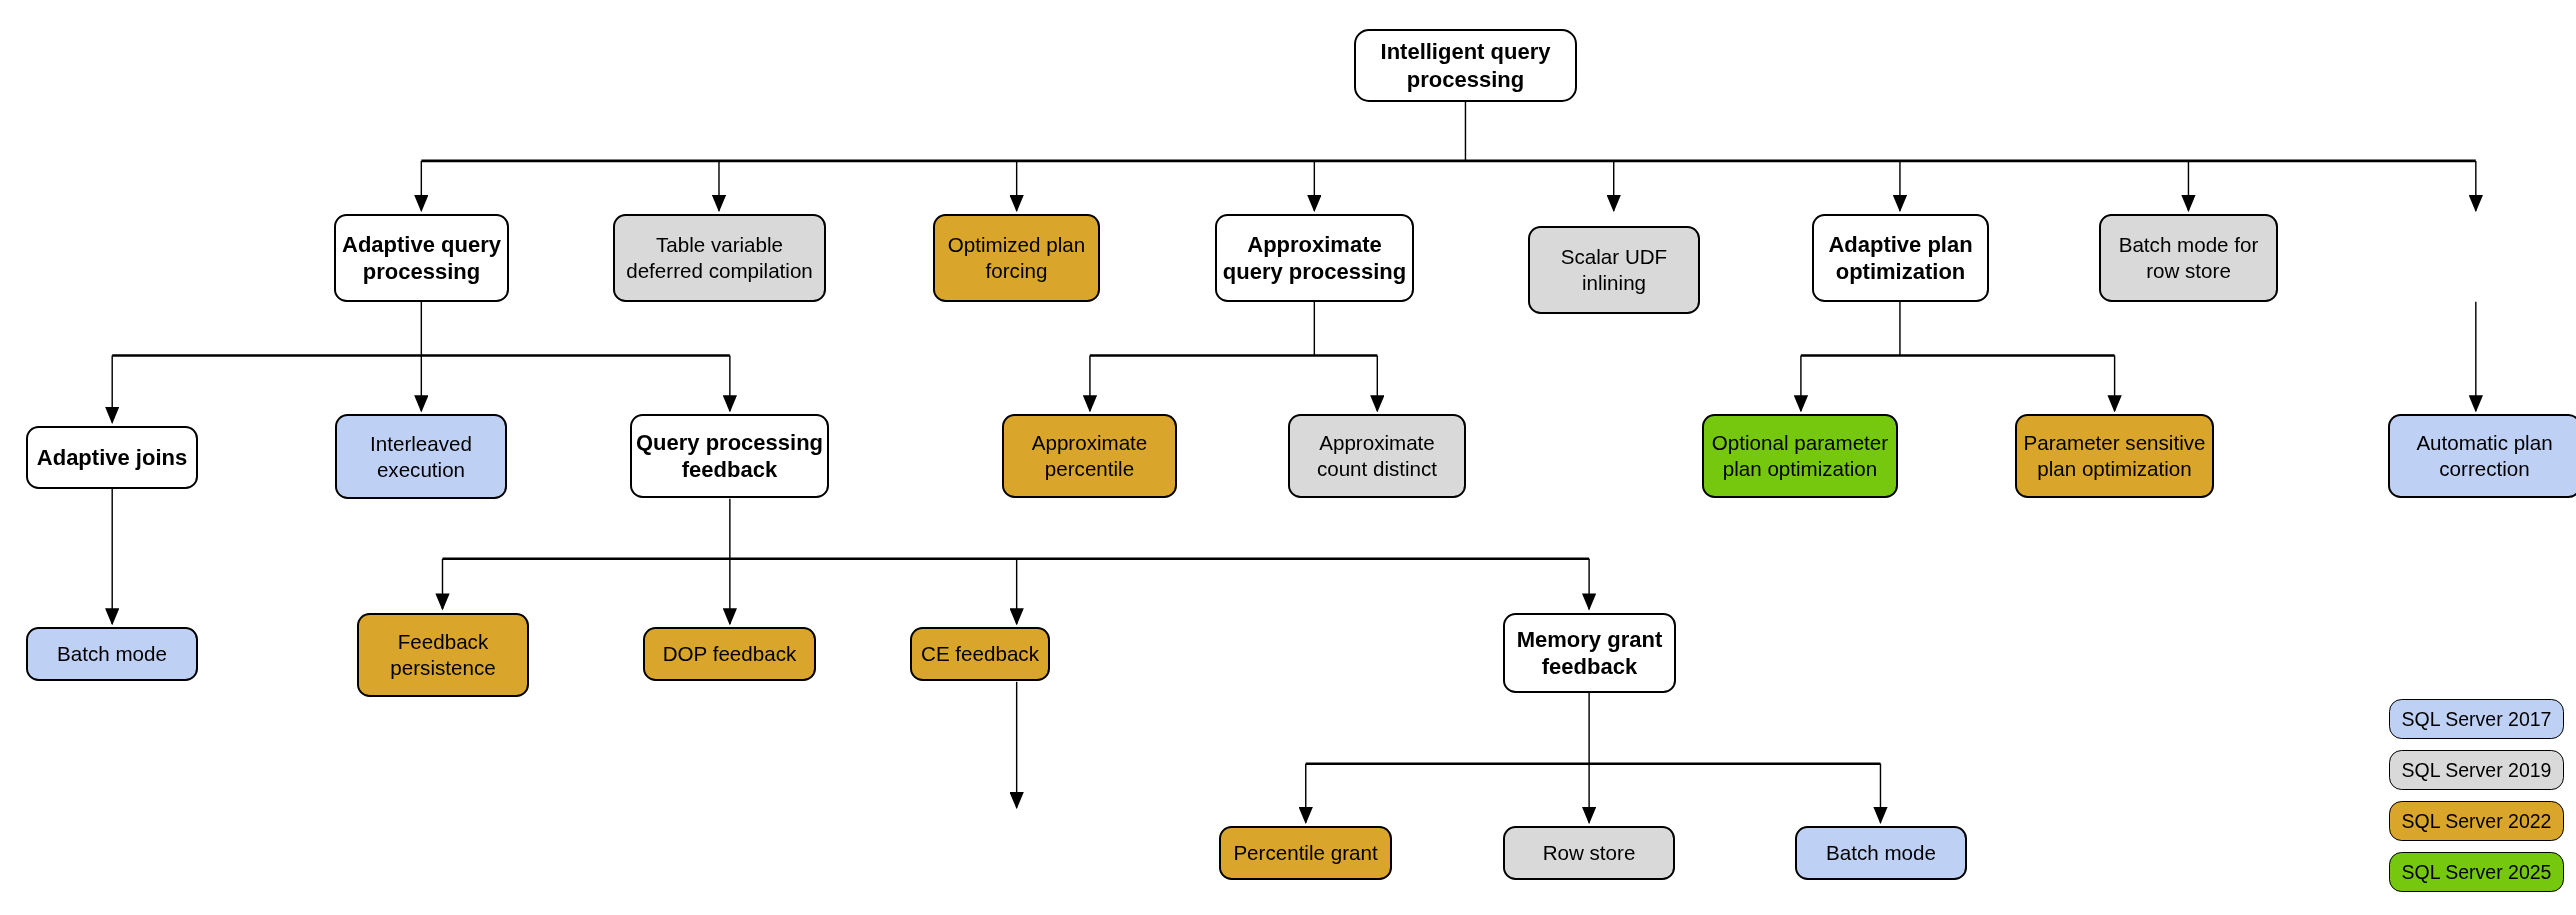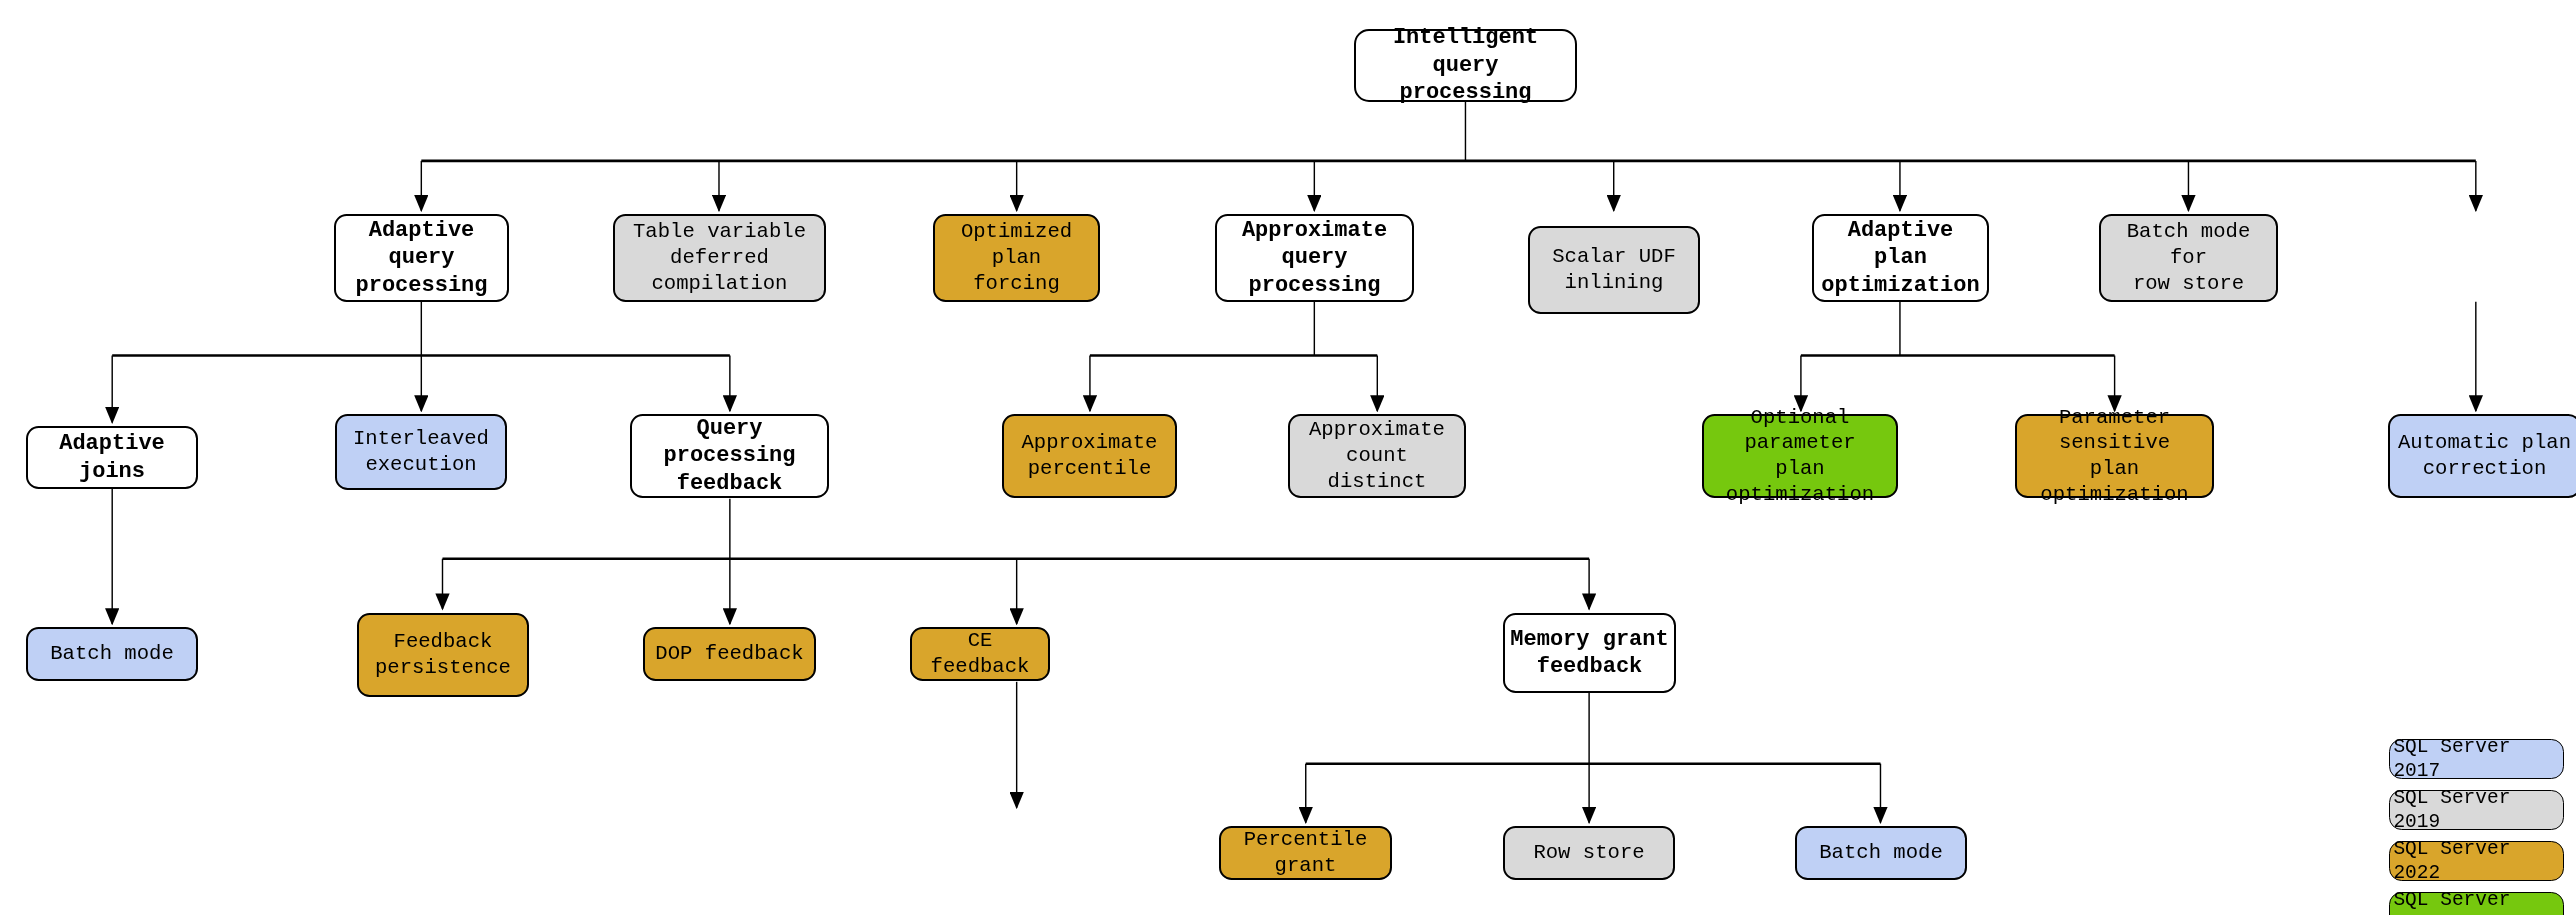--- a/index.html
+++ b/index.html
@@ -19,42 +19,40 @@
     border-radius: 12.6px;
     display: flex;
     align-items: center;
     justify-content: center;
     text-align: center;
     color: #000;
     font-size: 20.6px;
     line-height: 1.25;
     white-space: pre-line;
     padding: 1.1px 3.4px;
-    font-family: Liberation Mono, monospace;
   }
   .node.cat { background: var(--category-fill, #fff); font-weight: 700; font-size: 22px; }
   .node.root { border-radius: 15px; }
   .node.v2017 { background: var(--v2017, #bfd0f5); }
   .node.v2019 { background: var(--v2019, #d9d9d9); }
   .node.v2022 { background: var(--v2022, #d9a52b); }
   .node.v2025 { background: var(--v2025, #76c80e); }
   .legend-item {
     position: absolute;
     box-sizing: border-box;
     border: 1.7px solid var(--border, #000);
     border-radius: 12.6px;
     display: flex;
     align-items: center;
     justify-content: center;
     text-align: left;
     font-size: 19.5px;
     color: #000;
     width: 175px;
     height: 40px;
-    margin-top: 40px;
   }
 </style>
 </head>
 <body>
 
 <div class="canvas">
 
   <svg class="wires" width="2576" height="916" viewBox="0 0 4500 1600">
     <defs>
       <marker id="arrow" markerWidth="12" markerHeight="10" refX="11" refY="5" orient="auto" markerUnits="strokeWidth">
@@ -124,21 +122,21 @@
   <div class="node cat" style="left:1215px;top:214px;width:199px;height:88px">Approximate
 query processing</div>
   <div class="node v2019" style="left:1528px;top:226px;width:172px;height:88px">Scalar UDF
 inlining</div>
   <div class="node cat" style="left:1812px;top:214px;width:177px;height:88px">Adaptive plan
 optimization</div>
   <div class="node v2019" style="left:2099px;top:214px;width:179px;height:88px">Batch mode for
 row store</div>
 
   <div class="node cat" style="left:26px;top:426px;width:172px;height:63px">Adaptive joins</div>
-  <div class="node v2017" style="left:335px;top:414px;width:172px;height:76px">Interleaved
+  <div class="node v2017" style="left:335px;top:414px;width:172px;height:85px">Interleaved
 execution</div>
   <div class="node cat" style="left:630px;top:414px;width:199px;height:84px">Query processing
 feedback</div>
   <div class="node v2022" style="left:1002px;top:414px;width:175px;height:84px">Approximate
 percentile</div>
   <div class="node v2019" style="left:1288px;top:414px;width:178px;height:84px">Approximate
 count distinct</div>
   <div class="node v2025" style="left:1702px;top:414px;width:196px;height:84px">Optional parameter
 plan optimization</div>
   <div class="node v2022" style="left:2015px;top:414px;width:199px;height:84px">Parameter sensitive

